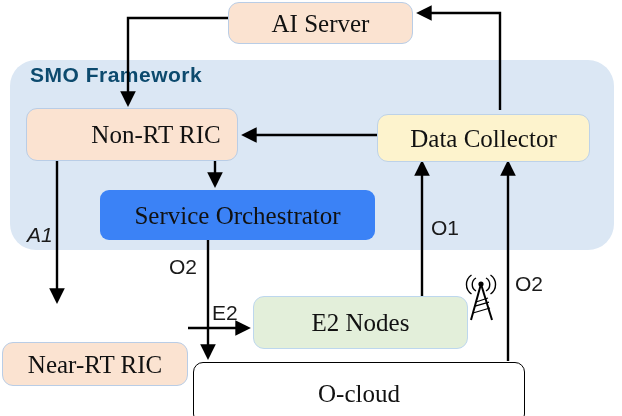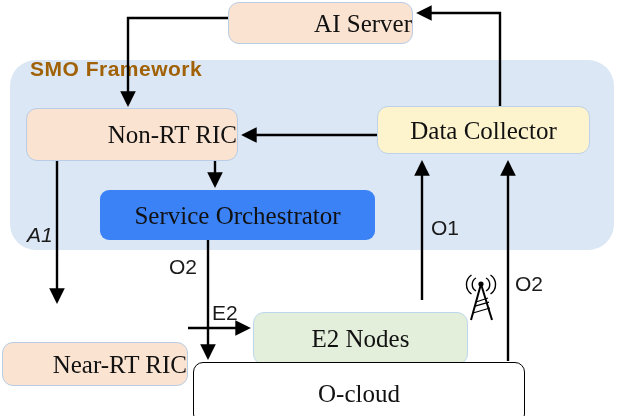--- a/index.html
+++ b/index.html
@@ -14,47 +14,47 @@
   svg.layer{pointer-events:none;}
   .node{
     position:absolute;
     display:flex;align-items:center;justify-content:center;
     font-size:25px;color:#111111;
     border-radius:11px;
     box-sizing:border-box;
     text-align:center;
     line-height:1;
   }
-  .peach{background:#fbe3d1;border:1.5px solid #b9cde6;justify-content:flex-end;}
+  .peach{background:#fbe3d1;border:1.5px solid #b9cde6;}
   .yellow{background:#fdf3cd;border:1.5px solid #bdd2e8;}
   .graybox{background:#3b82f6;border:none;border-radius:9px;}
   .green{background:#e3efda;border:1.5px solid #bdd7ee;}
   .whitebox{background:#ffffff;border:1.6px solid #000000;border-radius:10px;}
   .smo{
     position:absolute;left:10px;top:60px;width:604px;height:190px;
     background:#dbe7f4;border-radius:26px;
   }
   .smo-label{
-    position:absolute;left:30px;top:57px;
+    position:absolute;left:30px;top:63px;
     font-family:"Liberation Sans","DejaVu Sans",sans-serif;
-    font-weight:bold;font-size:21px;color:#a16207;
+    font-weight:bold;font-size:21px;color:#0c4a6e;
     letter-spacing:0.5px;
   }
   .edge-label{
     position:absolute;
     font-family:"Liberation Sans","DejaVu Sans",sans-serif;
     font-size:21px;color:#1a1a1a;line-height:1;
   }
   
   .n-ai   {left:228px;top:2px;  width:185px;height:42px;}
   .n-nrt  {left:26px; top:108px;width:212px;height:53px;padding-left:48px;}
-  .n-dc   {left:377px;top:106px;width:213px;height:48px;}
+  .n-dc   {left:377px;top:114px;width:213px;height:48px;}
   .n-so   {left:100px;top:190px;width:275px;height:50px;}
   .n-near {left:2px;  top:306px;width:186px;height:44px;margin-top:36px;}
-  .n-e2   {left:253px;top:312px;width:215px;height:53px;}
+  .n-e2   {left:253px;top:296px;width:215px;height:53px;}
   .n-oc   {left:193px;top:362px;width:332px;height:62px;}
   .l-a1   {left:27px; top:224px;font-style:italic;}
   .l-o2l  {left:169px;top:256px;}
   .l-e2   {left:212px;top:302px;}
   .l-o1   {left:431px;top:217px;}
   .l-o2r  {left:515px;top:273px;}
 </style>
 </head>
 <body>
 

